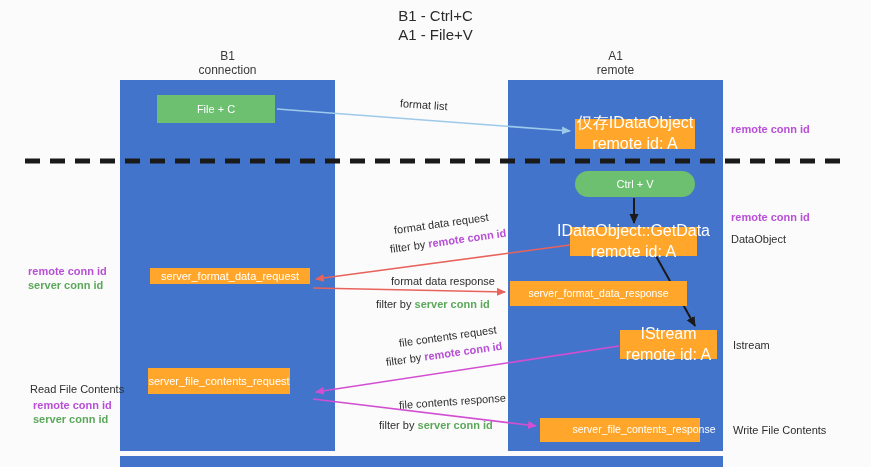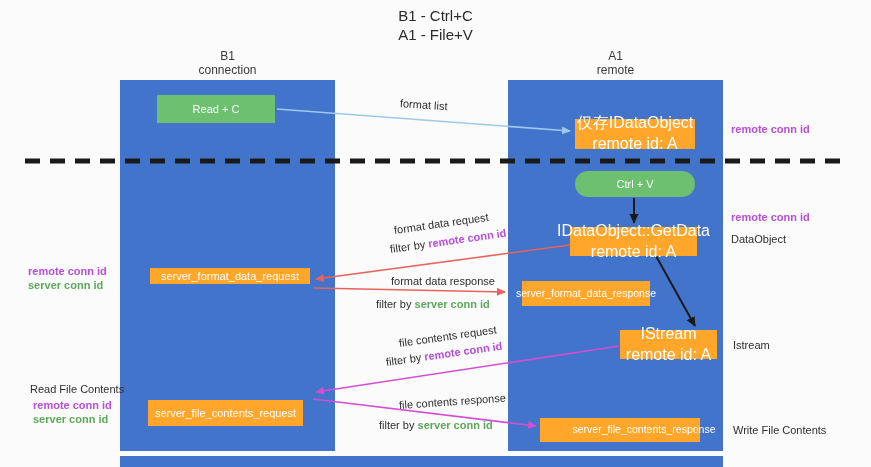--- a/index.html
+++ b/index.html
@@ -70,41 +70,41 @@
     <line x1="277" y1="109" x2="570" y2="131" style="stroke:var(--arrow-blue)" stroke-width="1.6" marker-end="url(#m-blue)"></line>
     <line x1="634" y1="198" x2="634" y2="223" style="stroke:var(--arrow-black)" stroke-width="2" marker-end="url(#m-black)"></line>
     <line x1="570" y1="245" x2="316" y2="279" style="stroke:var(--arrow-red)" stroke-width="1.6" marker-end="url(#m-red)"></line>
     <line x1="313" y1="288" x2="505" y2="292" style="stroke:var(--arrow-red)" stroke-width="1.6" marker-end="url(#m-red)"></line>
     <line x1="656" y1="256" x2="695" y2="326" style="stroke:var(--arrow-black)" stroke-width="2" marker-end="url(#m-black)"></line>
     <line x1="619" y1="346" x2="316" y2="392" style="stroke:var(--arrow-magenta)" stroke-width="1.6" marker-end="url(#m-magenta)"></line>
     <line x1="313" y1="399" x2="536" y2="426" style="stroke:var(--arrow-magenta)" stroke-width="1.6" marker-end="url(#m-magenta)"></line>
   </svg>
 
   <div class="node green" style="left:157px; top:95px; width:118px; height:28px;">
-    <div>Read + C</div>
+    <div>File + C</div>
   </div>
   <div class="node orange" style="left:150px; top:268px; width:160px; height:16px;">
     <div>server_format_data_request</div>
   </div>
-  <div class="node orange" style="left:148px; top:400px; width:155px; height:26px;">
+  <div class="node orange" style="left:148px; top:368px; width:142px; height:26px;">
     <div>server_file_contents_request</div>
   </div>
 
   <div class="node orange small" style="left:575px; top:119px; width:120px; height:30px;">
     <div>仅存IDataObject</div>
     <div>remote id: A</div>
   </div>
   <div class="node green" style="left:575px; top:171px; width:120px; height:26px;border-radius:13px;">
     <div>Ctrl + V</div>
   </div>
   <div class="node orange small" style="left:570px; top:227px; width:127px; height:29px;">
     <div>IDataObject::GetData</div>
     <div>remote id: A</div>
   </div>
-  <div class="node orange" style="left:510px; top:281px; width:128px; height:25px; font-size:10.5px;margin-left:12px;">
+  <div class="node orange" style="left:510px; top:281px; width:177px; height:25px; font-size:10.5px;">
     <div>server_format_data_response</div>
   </div>
   <div class="node orange small" style="left:620px; top:330px; width:97px; height:29px;">
     <div>IStream</div>
     <div>remote id: A</div>
   </div>
   <div class="node orange" style="left:540px; top:418px; width:160px; height:24px; font-size:10.5px;padding-left:48px;">
     <div>server_file_contents_response</div>
   </div>
 

